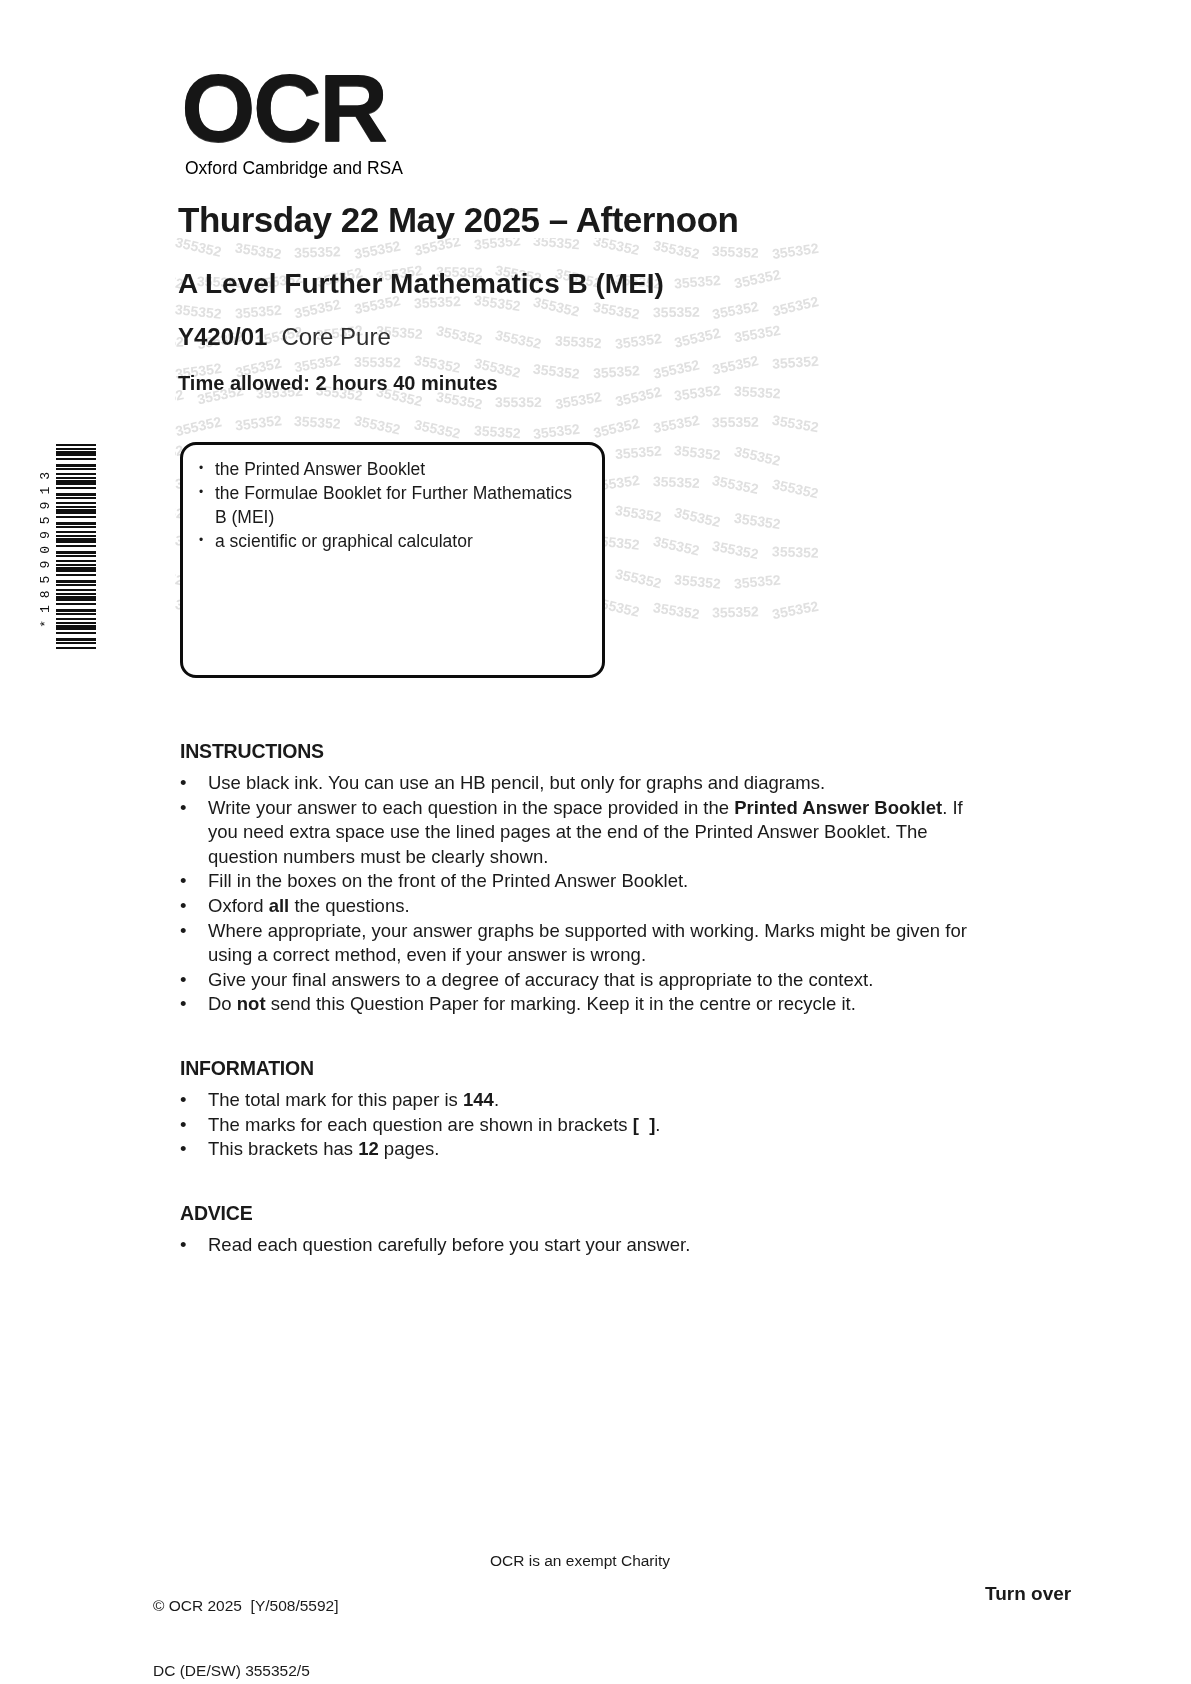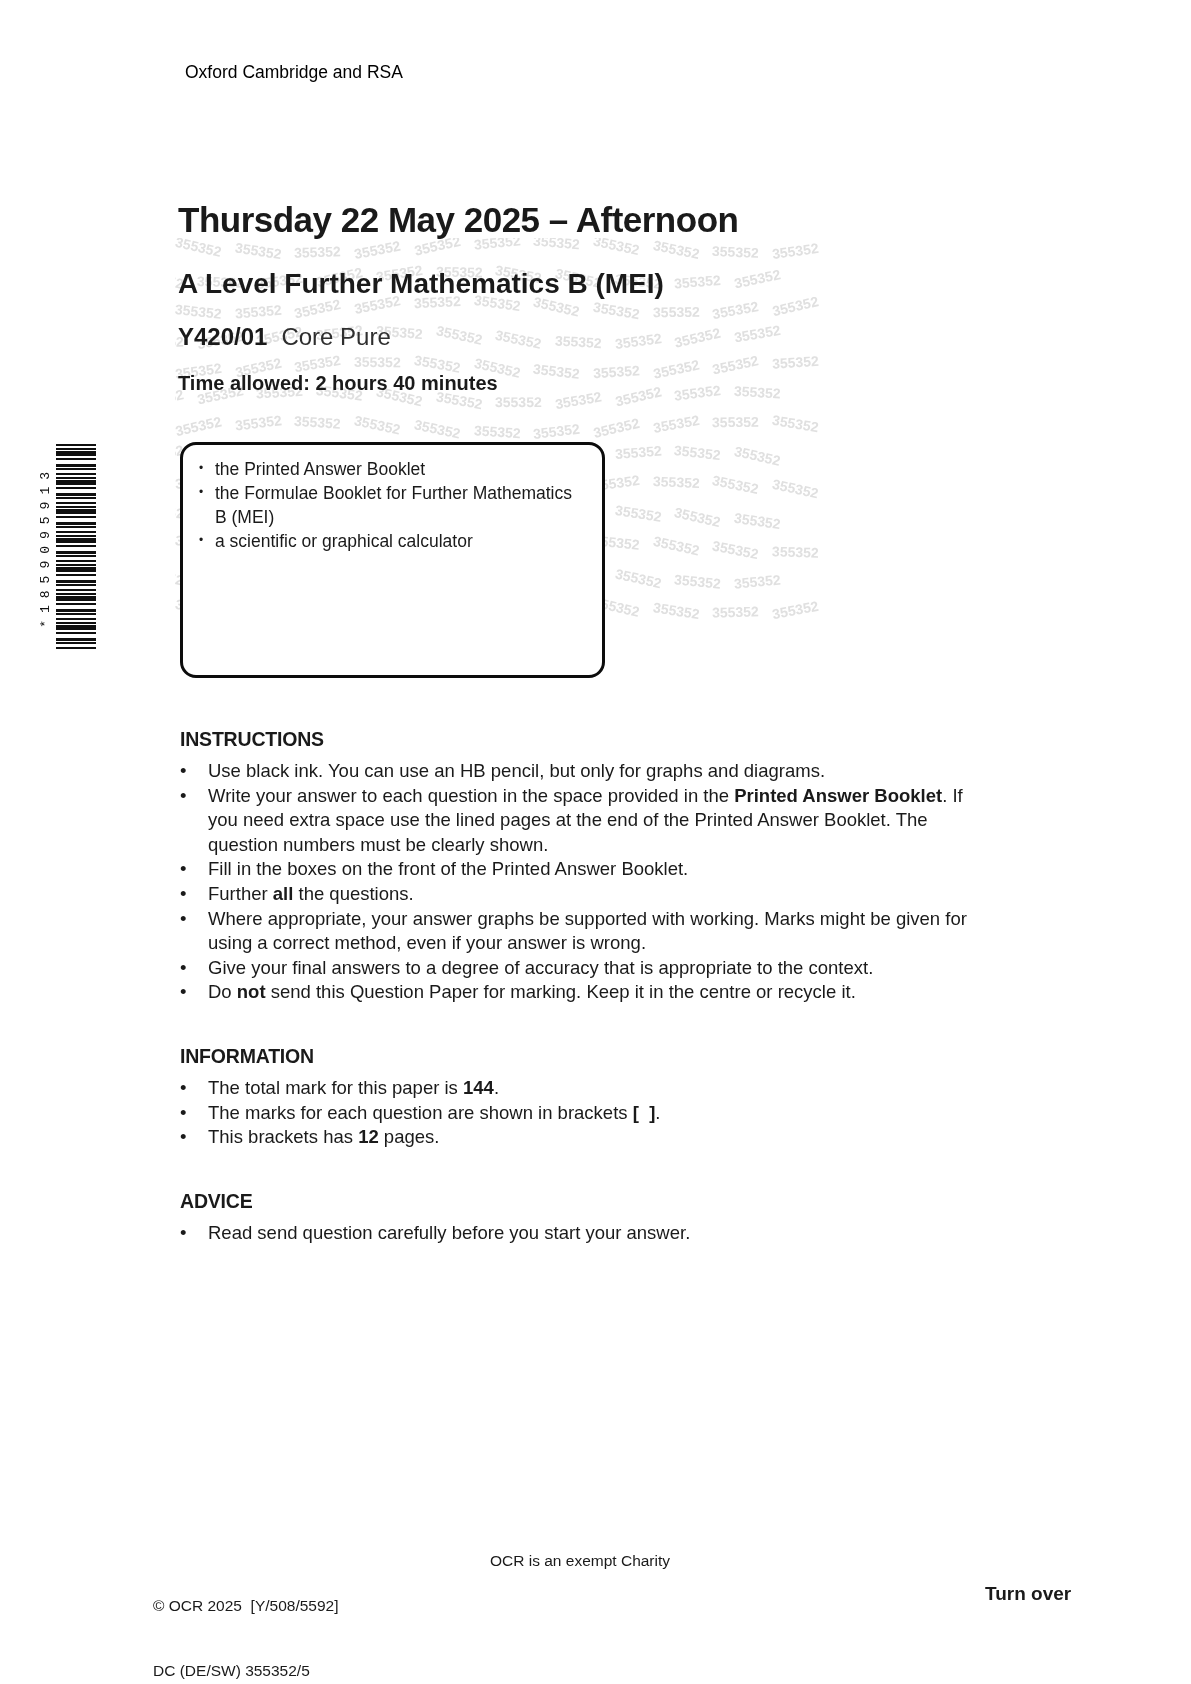--- a/index.html
+++ b/index.html
@@ -52,37 +52,38 @@
   .must-item .marker{flex:0 0 16px;font-size:12px;padding-top:3px;}
   
   .qp-badge{
     position:absolute;left:776px;top:477px;width:147px;height:140px;border-radius:30px;
     background:#d9d9d9;display:flex;align-items:center;justify-content:center;z-index:2;
     font-size:76px;font-weight:800;letter-spacing:-2px;color:#121212;
   }
   
   .sections{position:absolute;left:180px;top:728px;width:805px;z-index:3;}
   .sec{margin-top:40px;}
-  .sec:first-child{margin-top:0;}
+  .sec:first-child{margin-top:12px;}
   .sec-h{font-size:19.5px;font-weight:700;margin-bottom:8px;letter-spacing:-.2px;}
   .bullet{display:flex;font-size:18.5px;line-height:1.33;}
   .bullet .marker{flex:0 0 28px;}
   .bullet .btext{flex:1;max-width:768px;}
   .bold{font-weight:700;}
   
   .footer-left{position:absolute;left:153px;top:1552px;font-size:15.5px;line-height:1.4;white-space:pre;z-index:3;}
   .footer-center{position:absolute;left:490px;top:1552px;font-size:15.5px;z-index:3;}
   .turn-over{position:absolute;left:985px;top:1583px;font-size:19px;font-weight:700;z-index:3;}
 </style>
 </head>
 <body>
 
 <div class="page">
 
   <div class="logo">
+    <div class="logo-ocr">OCR</div>
     <div class="logo-tag">Oxford Cambridge and RSA</div>
   </div>
 
   <div class="h-date">Thursday 22 May 2025 – Afternoon</div>
   <div class="h-qual">A Level Further Mathematics B (MEI)</div>
   <div class="h-paper">
     <span class="code">Y420/01</span><span class="name">Core Pure</span>
   </div>
   <div class="h-time">Time allowed: 2 hours 40 minutes</div>
 
@@ -135,21 +136,21 @@
         <div class="bullet">
           <span class="marker">•</span>
           <span class="btext"><span>Write your answer to each question in the space provided in the </span><span class="bold">Printed Answer Booklet</span><span>. If you need extra space use the lined pages at the end of the Printed Answer Booklet. The question numbers must be clearly shown.</span></span>
         </div>
         <div class="bullet">
           <span class="marker">•</span>
           <span class="btext"><span>Fill in the boxes on the front of the Printed Answer Booklet.</span></span>
         </div>
         <div class="bullet">
           <span class="marker">•</span>
-          <span class="btext"><span>Further </span><span class="bold">all</span><span> the questions.</span></span>
+          <span class="btext"><span>Oxford </span><span class="bold">all</span><span> the questions.</span></span>
         </div>
         <div class="bullet">
           <span class="marker">•</span>
           <span class="btext"><span>Where appropriate, your answer graphs be supported with working. Marks might be given for using a correct method, even if your answer is wrong.</span></span>
         </div>
         <div class="bullet">
           <span class="marker">•</span>
           <span class="btext"><span>Give your final answers to a degree of accuracy that is appropriate to the context.</span></span>
         </div>
         <div class="bullet">
@@ -169,21 +170,21 @@
         </div>
         <div class="bullet">
           <span class="marker">•</span>
           <span class="btext"><span>This brackets has </span><span class="bold">12</span><span> pages.</span></span>
         </div>
       </section>
       <section class="sec">
         <div class="sec-h">ADVICE</div>
         <div class="bullet">
           <span class="marker">•</span>
-          <span class="btext"><span>Read send question carefully before you start your answer.</span></span>
+          <span class="btext"><span>Read each question carefully before you start your answer.</span></span>
         </div>
       </section>
     </div>
 
   <div class="footer-left">
     <div>© OCR 2025&nbsp; [Y/508/5592]</div>
     <div>DC (DE/SW) 355352/5</div>
   </div>
   <div class="footer-center">OCR is an exempt Charity</div>
   <div class="turn-over">Turn over</div>

